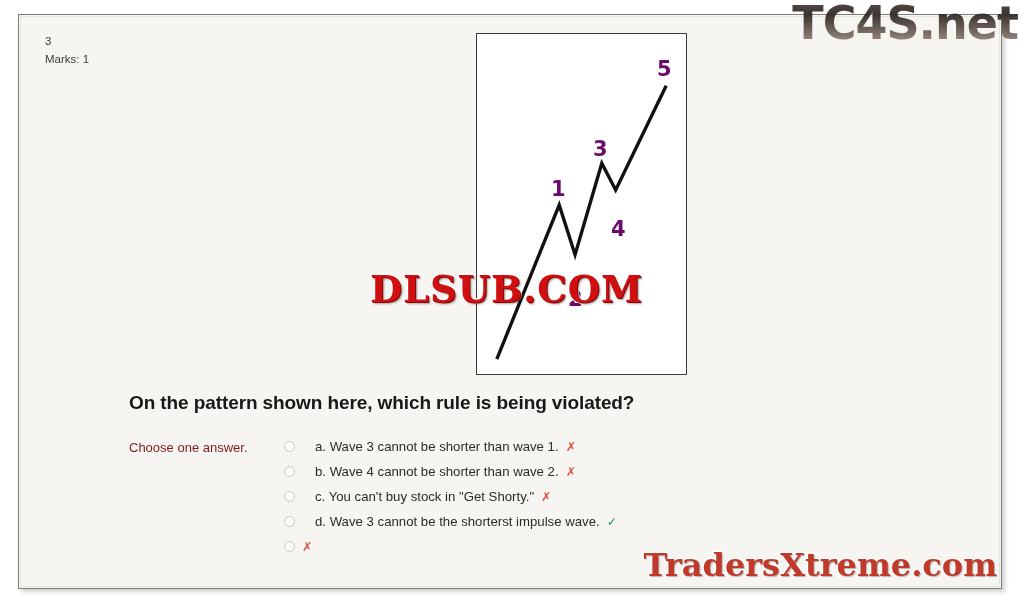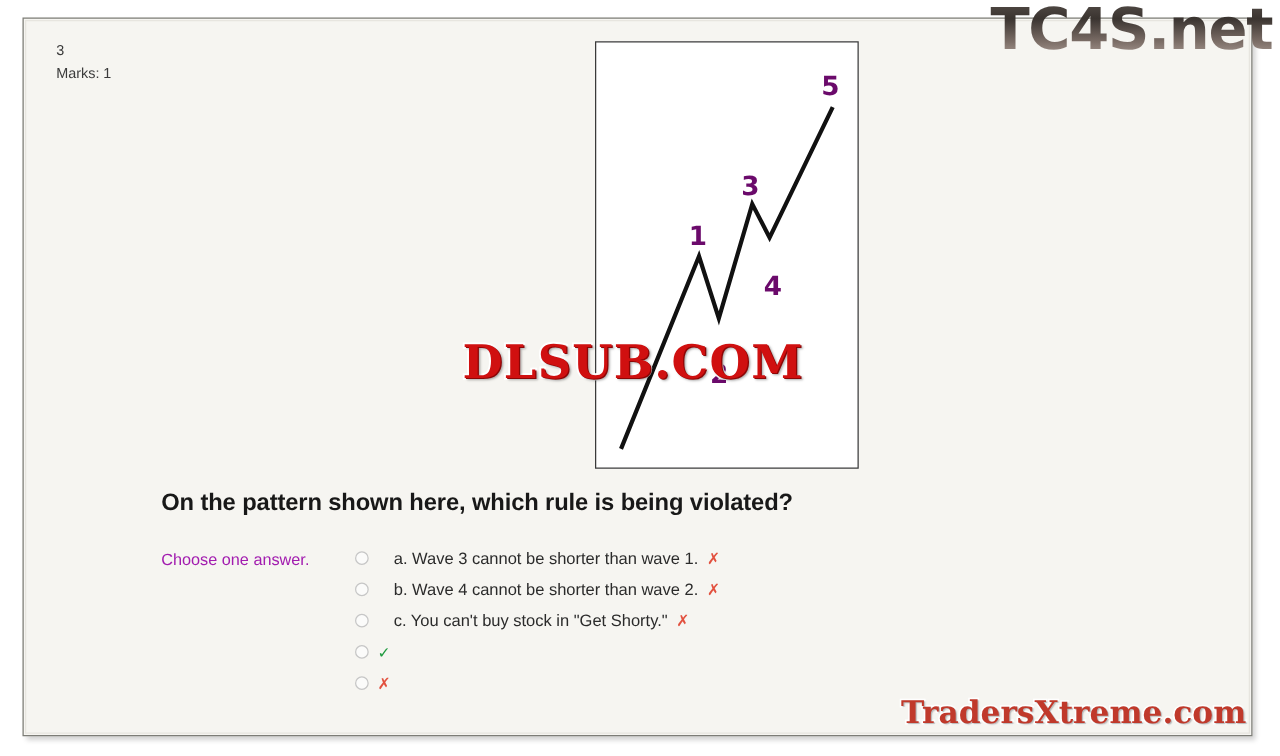--- a/index.html
+++ b/index.html
@@ -88,21 +88,21 @@
     letter-spacing: -0.1px;
     white-space: nowrap;
   }
 
   
   #choose-label {
     position: absolute;
     left: 110px;
     top: 425px;
     font-size: 13px;
-    color: #a21caf;
+    color: #7f1d1d;
     text-align: right;
   }
   #answer-list {
     position: absolute;
     left: 265px;
     top: 419px;
     width: 480px;
   }
   .answer-row {
     display: flex;
@@ -164,21 +164,21 @@
       1px 1px 0 #8c0606,
       2px 2px 2px rgba(0,0,0,0.35);
     white-space: nowrap;
   }
   #wm-traders {
     position: absolute;
     right: 4px;
     bottom: 4px;
     font-family: "DejaVu Serif", serif;
     font-weight: bold;
-    font-size: 25px;
+    font-size: 32px;
     color: #c0392b;
     -webkit-text-stroke: 2.5px #ffffff;
     paint-order: stroke fill;
     text-shadow: 1px 1px 1px rgba(0,0,0,0.3);
     white-space: nowrap;
   }
 </style>
 </head>
 <body>
 
@@ -215,20 +215,21 @@
         <span class="answer-text">b. Wave 4 cannot be shorter than wave 2.</span>
         <span class="mark wrong">✗</span>
       </div>
       <div class="answer-row">
         <span class="radio"></span>
         <span class="answer-text">c. You can't buy stock in "Get Shorty."</span>
         <span class="mark wrong">✗</span>
       </div>
       <div class="answer-row">
         <span class="radio"></span>
+        <span class="answer-text">d. Wave 3 cannot be the shorterst impulse wave.</span>
         <span class="mark right">✓</span>
       </div>
       <div class="answer-row">
         <span class="radio"></span>
         <span class="mark wrong">✗</span>
       </div>
     </div>
 
   <div id="wm-traders">TradersXtreme.com</div>
 </div>

